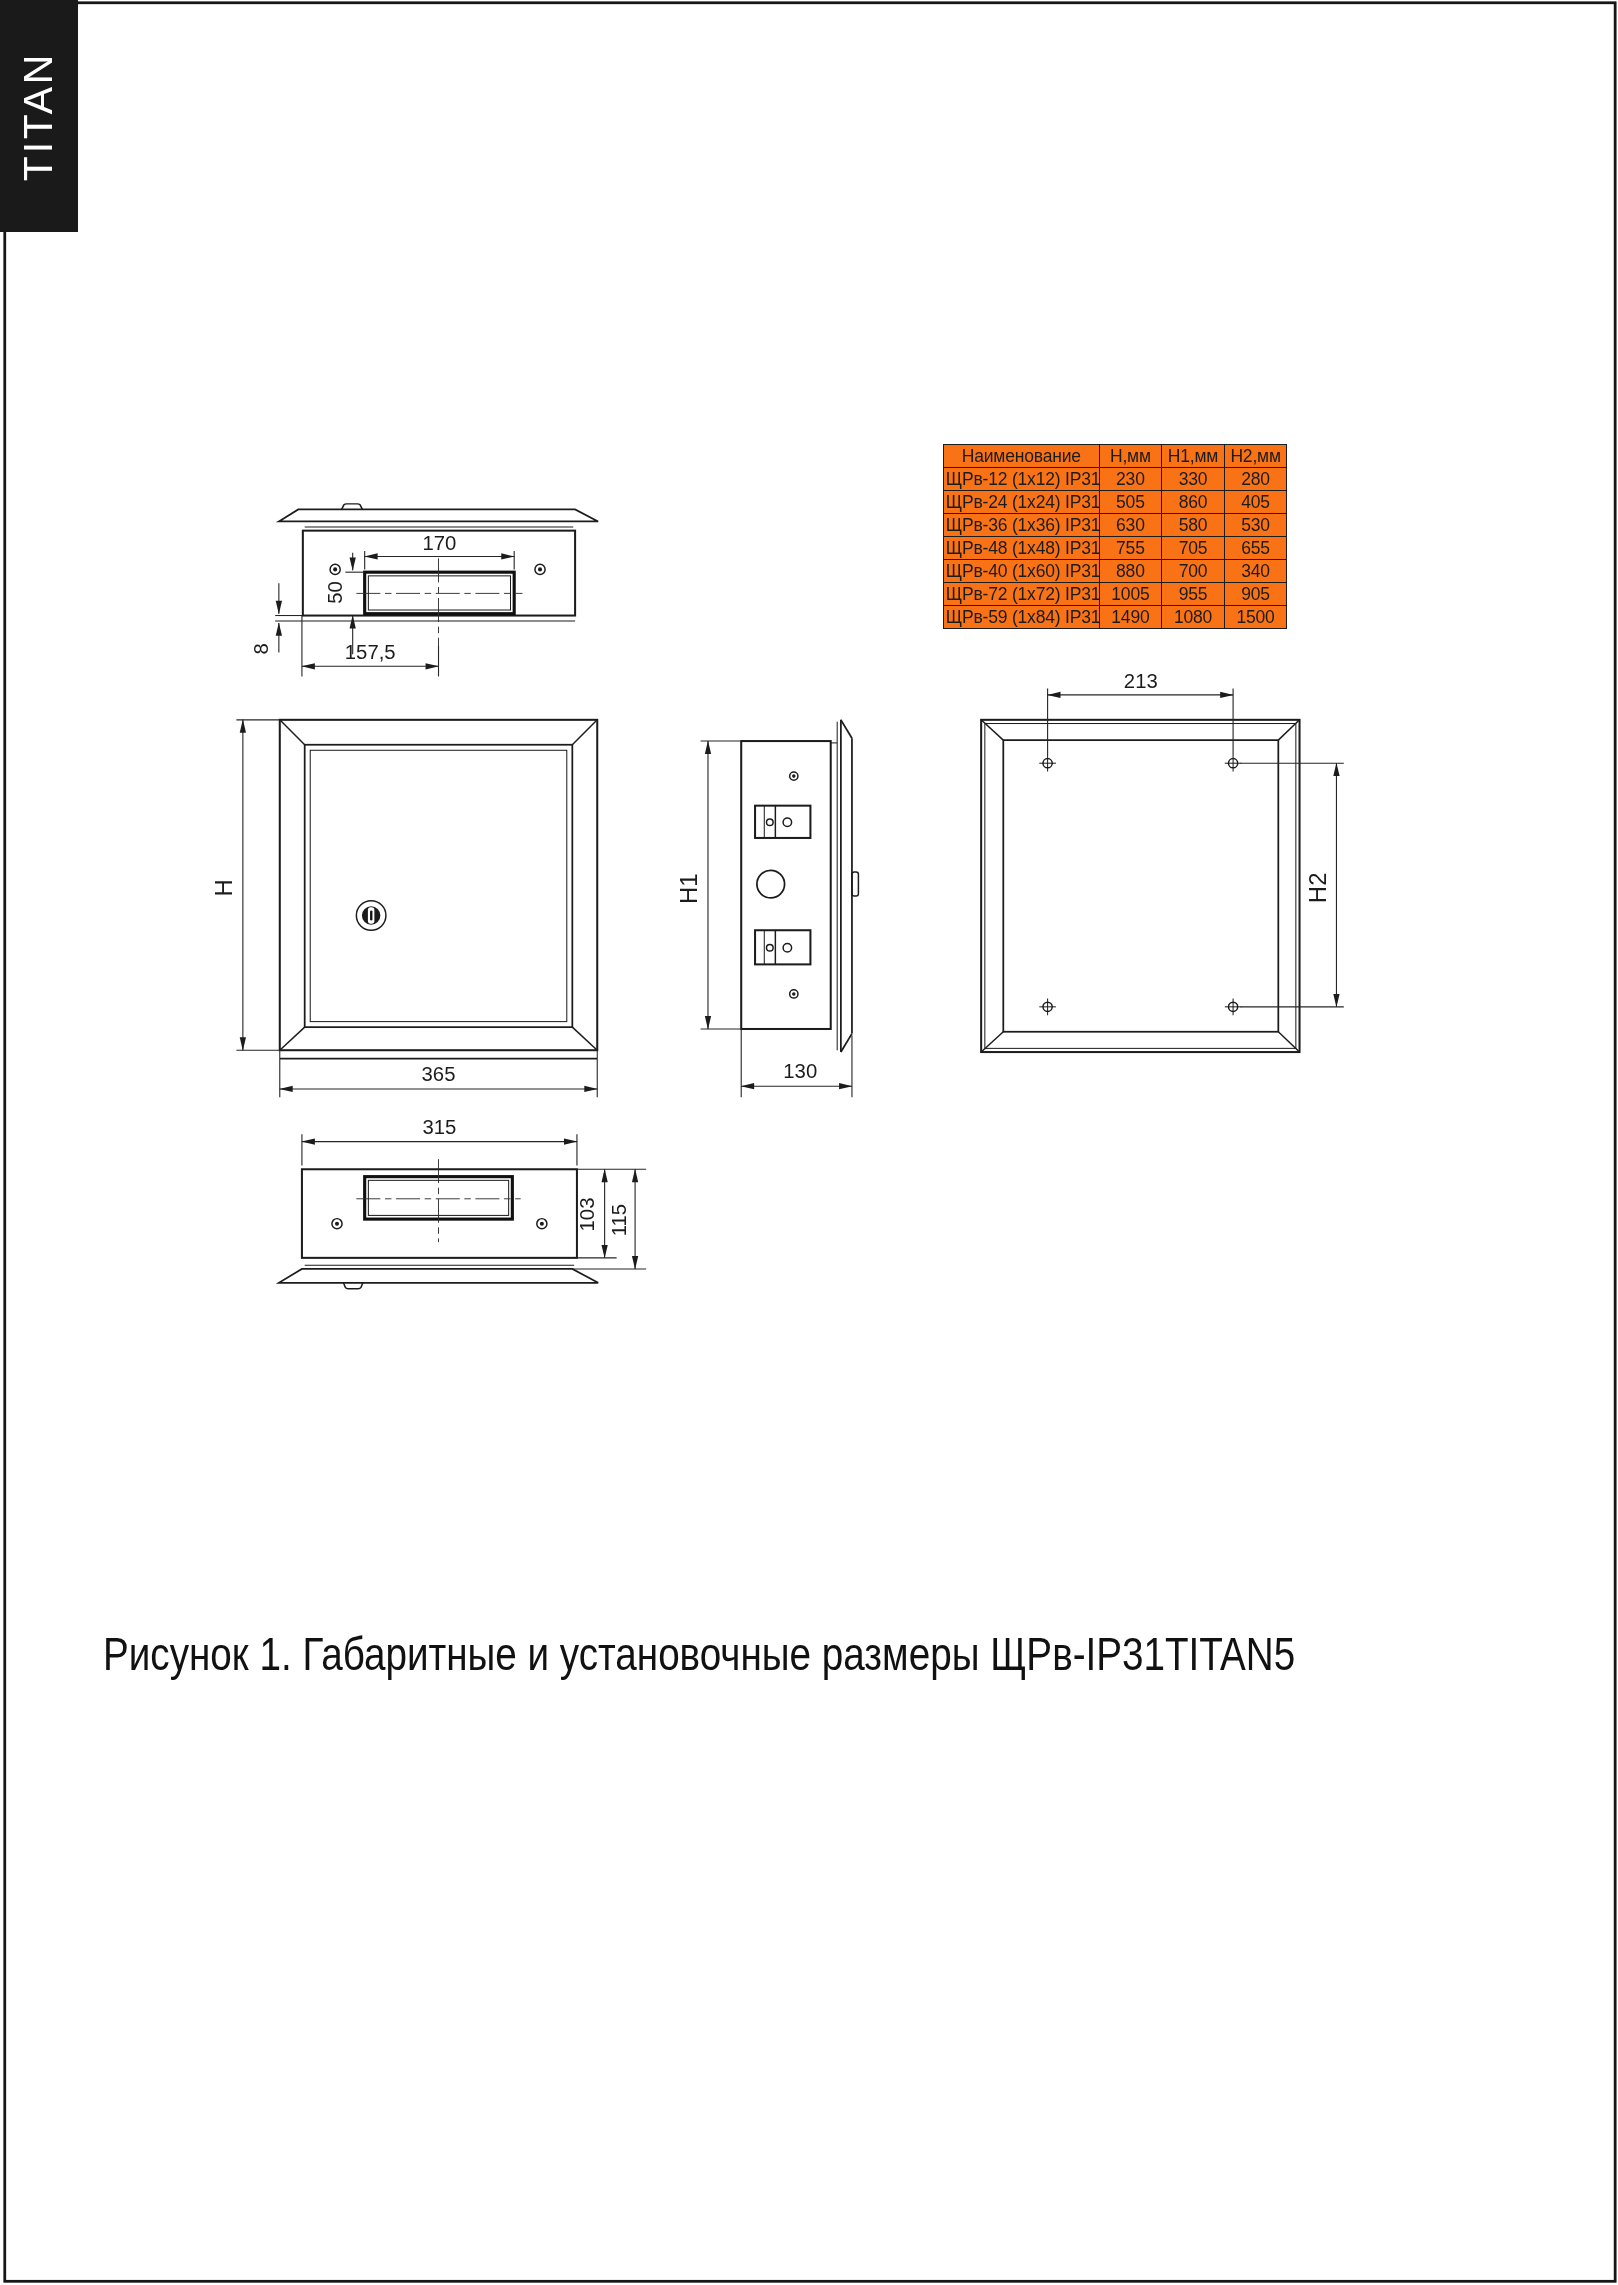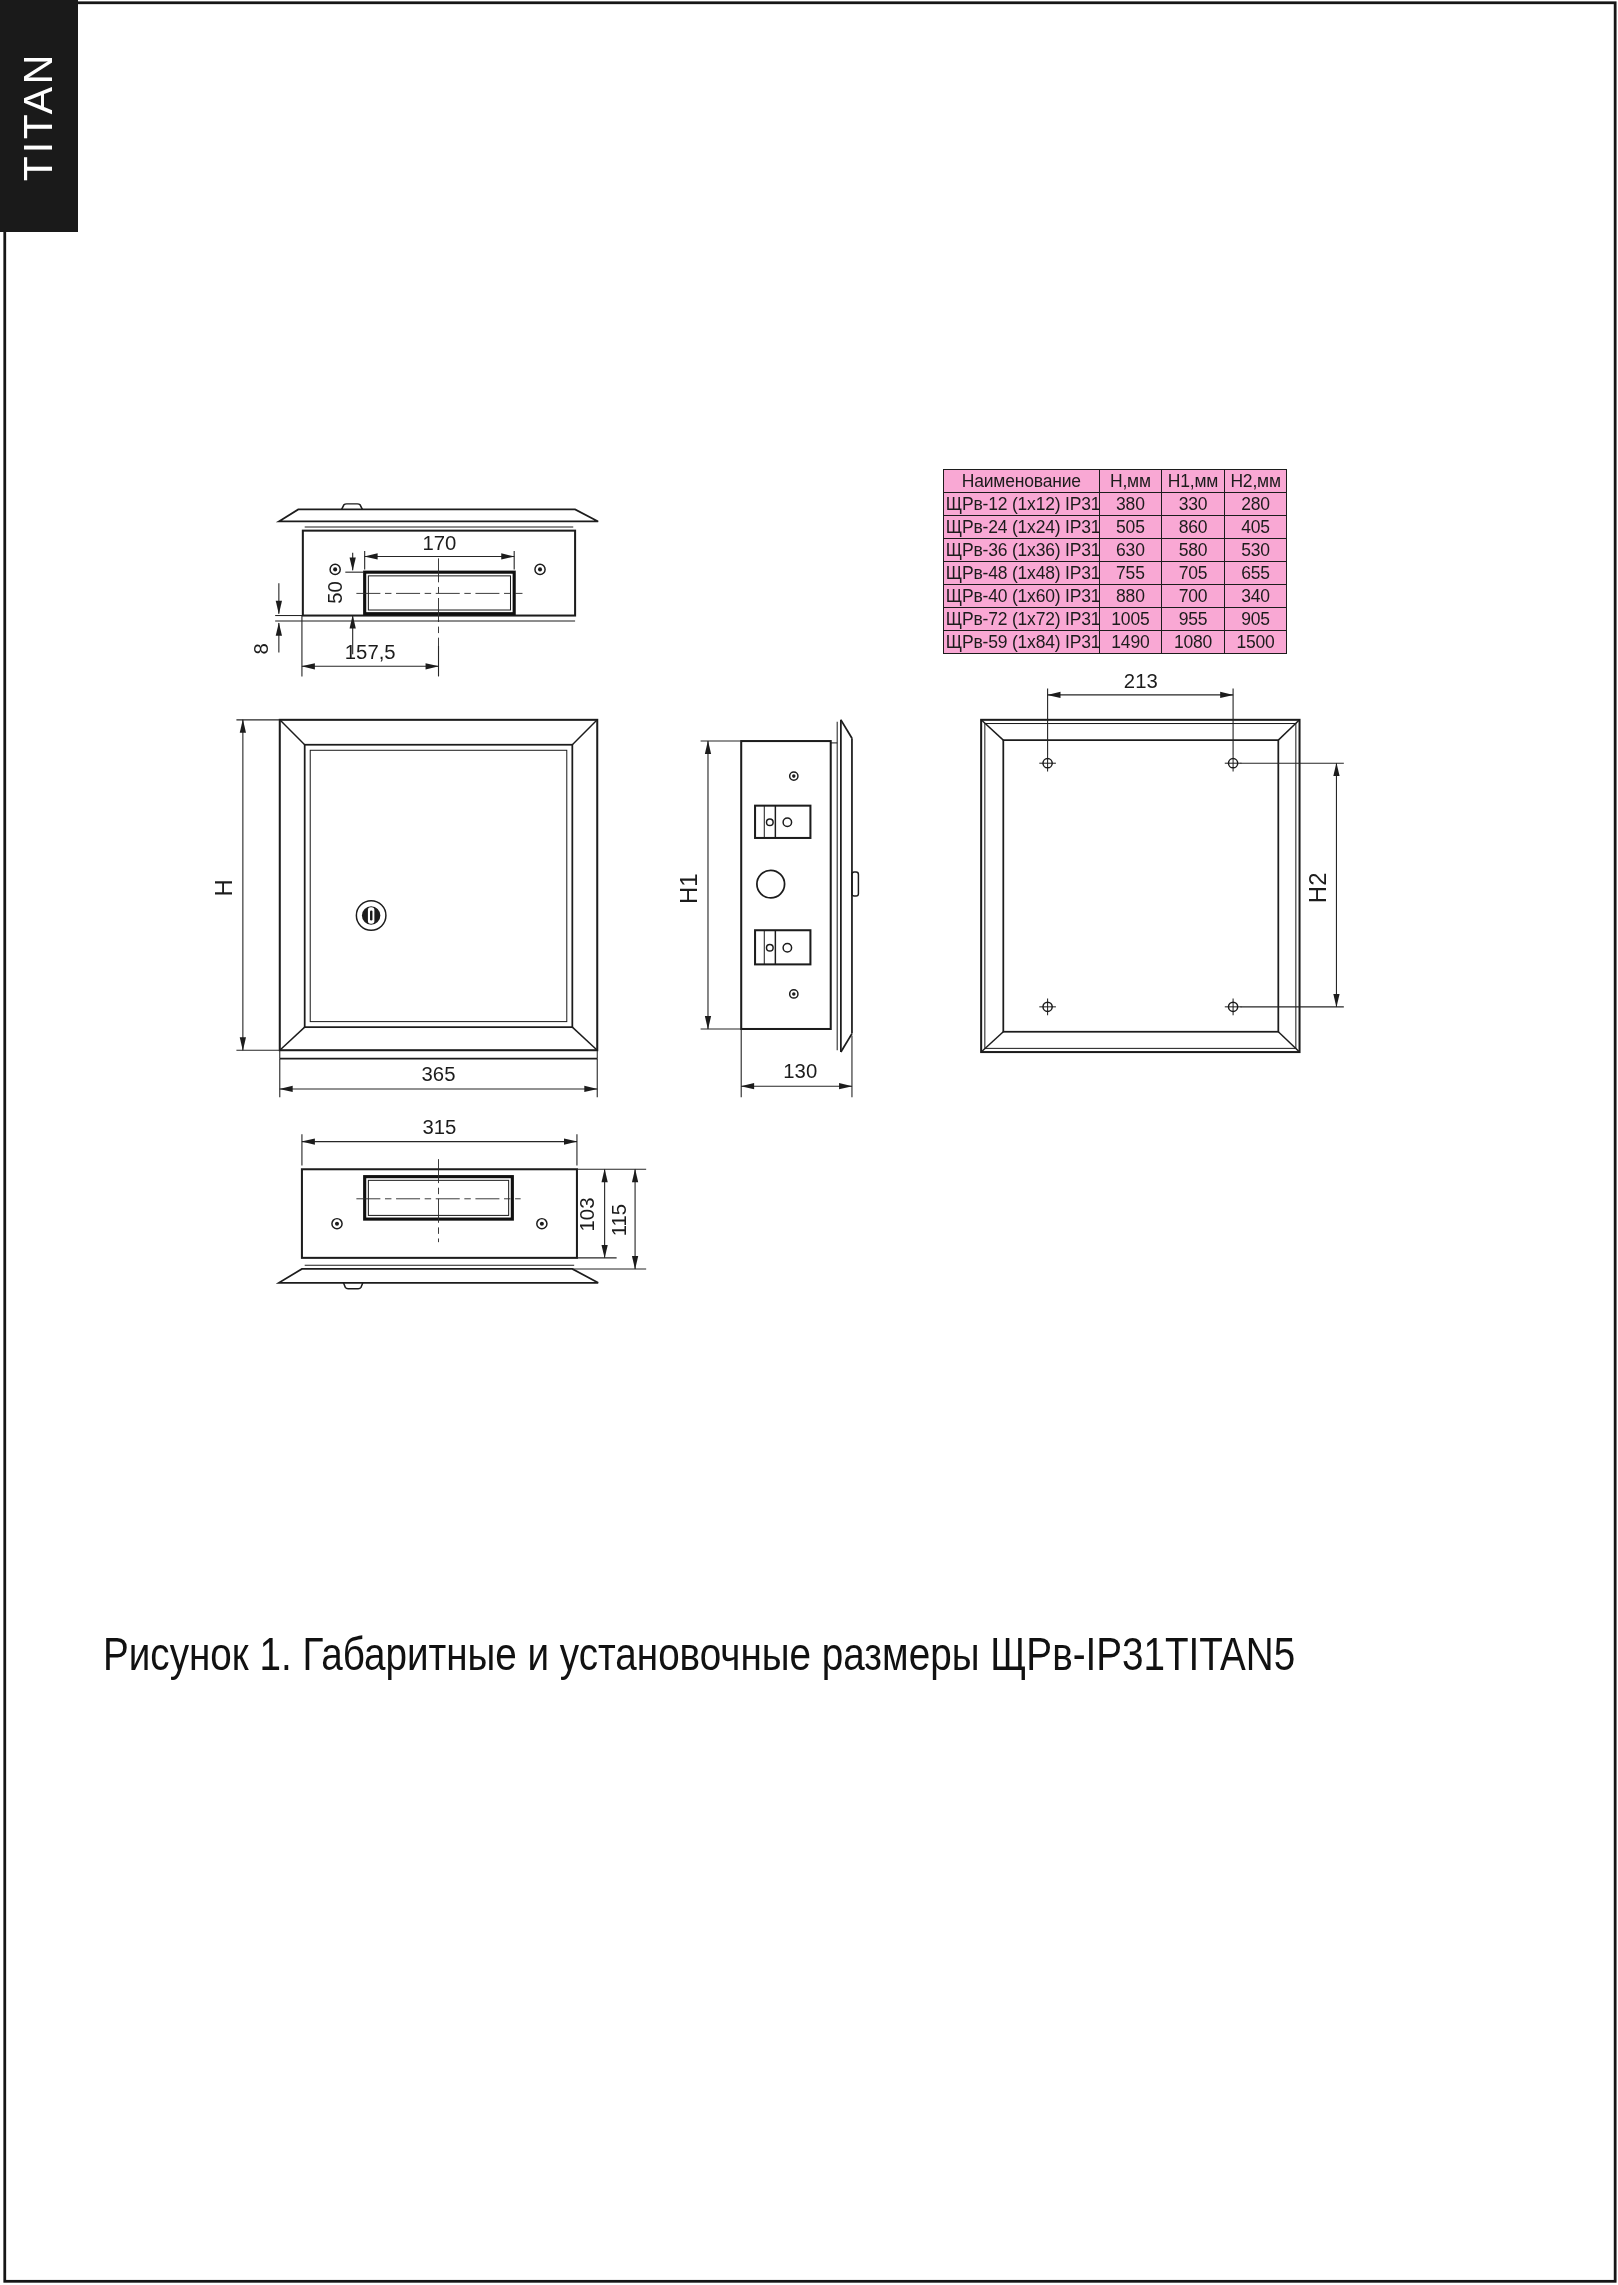--- a/index.html
+++ b/index.html
@@ -12,23 +12,23 @@
   .banner{
     position:absolute;left:0;top:0;width:78px;height:232px;background:#1a1a1a;
     display:flex;align-items:center;justify-content:center;z-index:3;
   }
   .banner span{
     transform:rotate(-90deg);white-space:nowrap;color:#ffffff;
     font-size:41px;letter-spacing:2.8px;font-weight:400;
   }
   
   .dim-table{
-    position:absolute;left:943px;top:469px;z-index:2;
+    position:absolute;left:943px;top:444px;z-index:2;
     border-collapse:collapse;table-layout:fixed;width:339px;
-    font-size:17.5px;letter-spacing:-0.2px;background:#f9a8d4;
+    font-size:17.5px;letter-spacing:-0.2px;background:#f97316;
   }
   .dim-table th,.dim-table td{
     border:1.8px solid #1c1c1c;height:22px;text-align:center;vertical-align:middle;
     padding:0 1.8px;font-weight:400;white-space:nowrap;overflow:hidden;
   }
   .col-name{width:151px;}
   .col-num{width:58px;}
   
   .caption{
     position:absolute;left:103px;top:1627px;z-index:2;
@@ -63,21 +63,21 @@
       <tr>
         <th class="col-name">Наименование</th>
         <th class="col-num">Н,мм</th>
         <th class="col-num">Н1,мм</th>
         <th class="col-num">Н2,мм</th>
       </tr>
     </thead>
     <tbody>
       <tr>
         <td>ЩРв-12 (1х12) IP31</td>
-        <td>380</td>
+        <td>230</td>
         <td>330</td>
         <td>280</td>
       </tr>
       <tr>
         <td>ЩРв-24 (1х24) IP31</td>
         <td>505</td>
         <td>860</td>
         <td>405</td>
       </tr>
       <tr>

